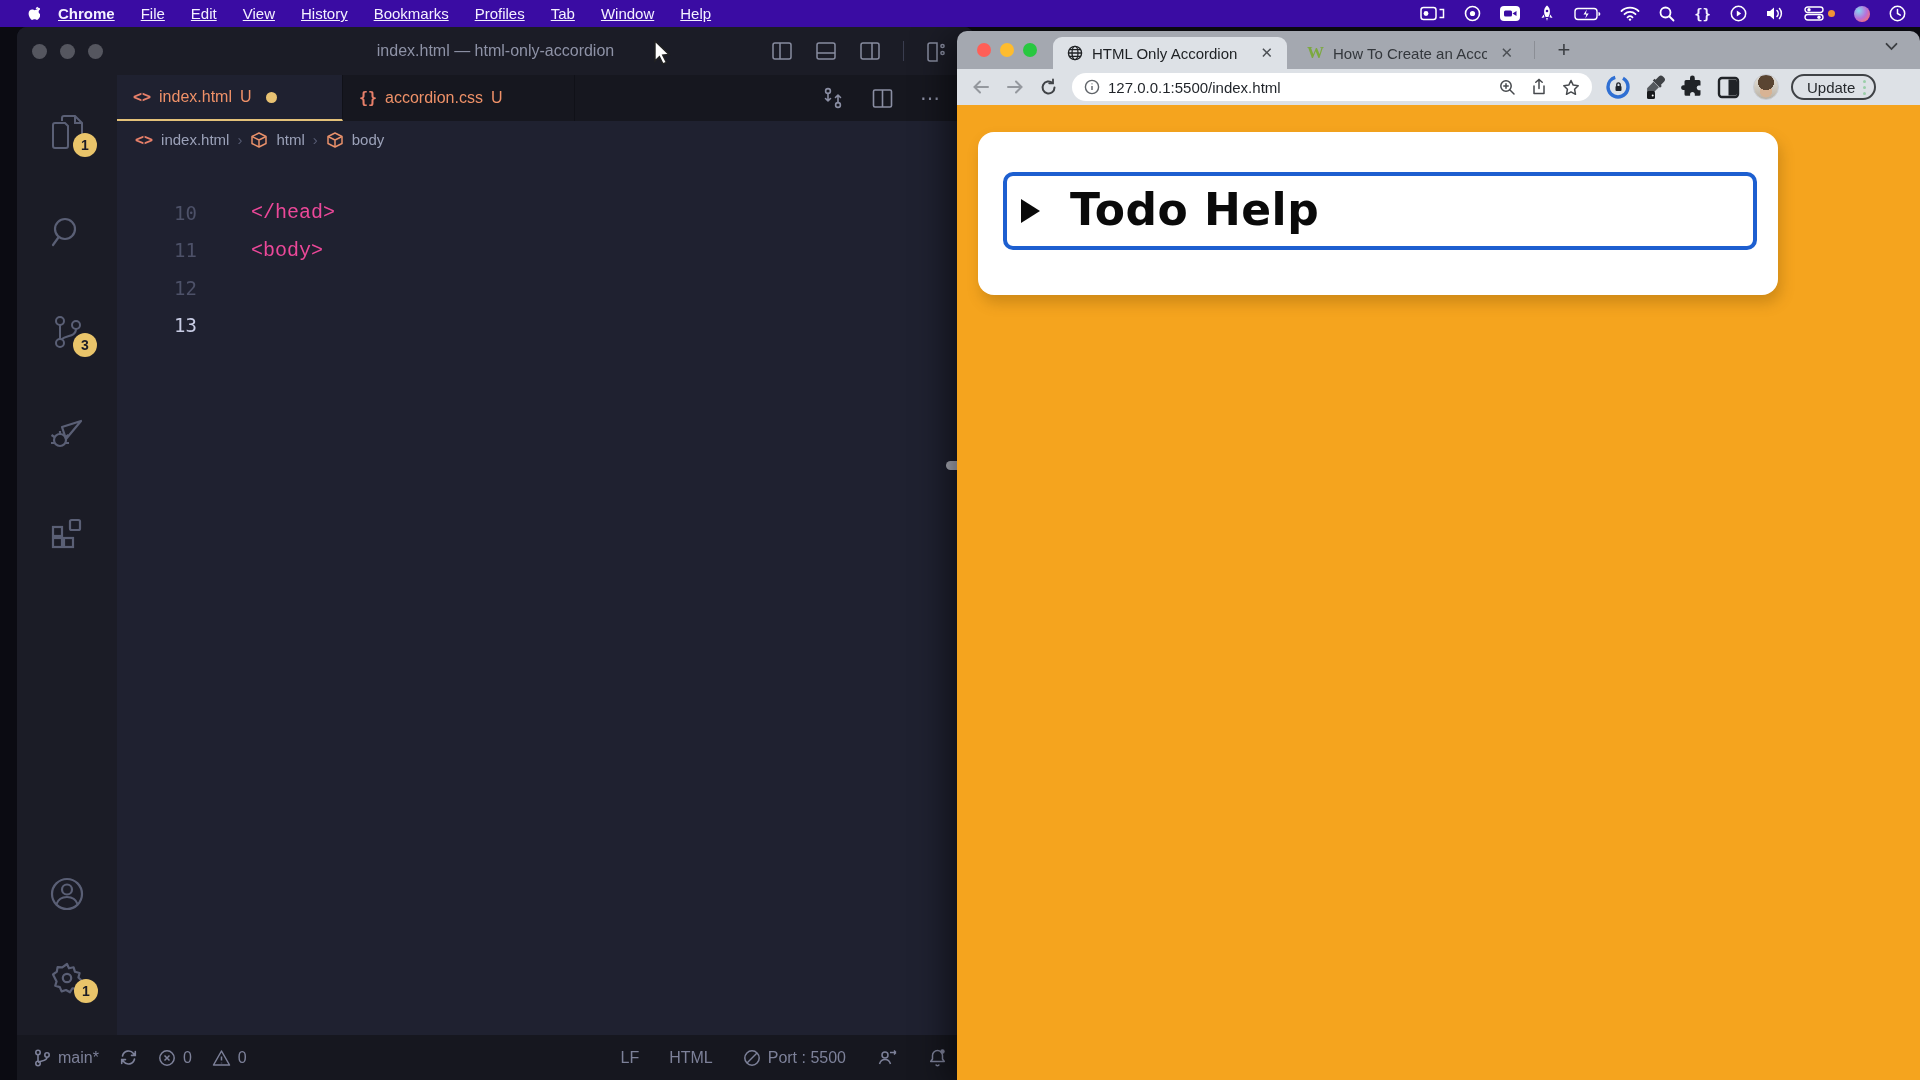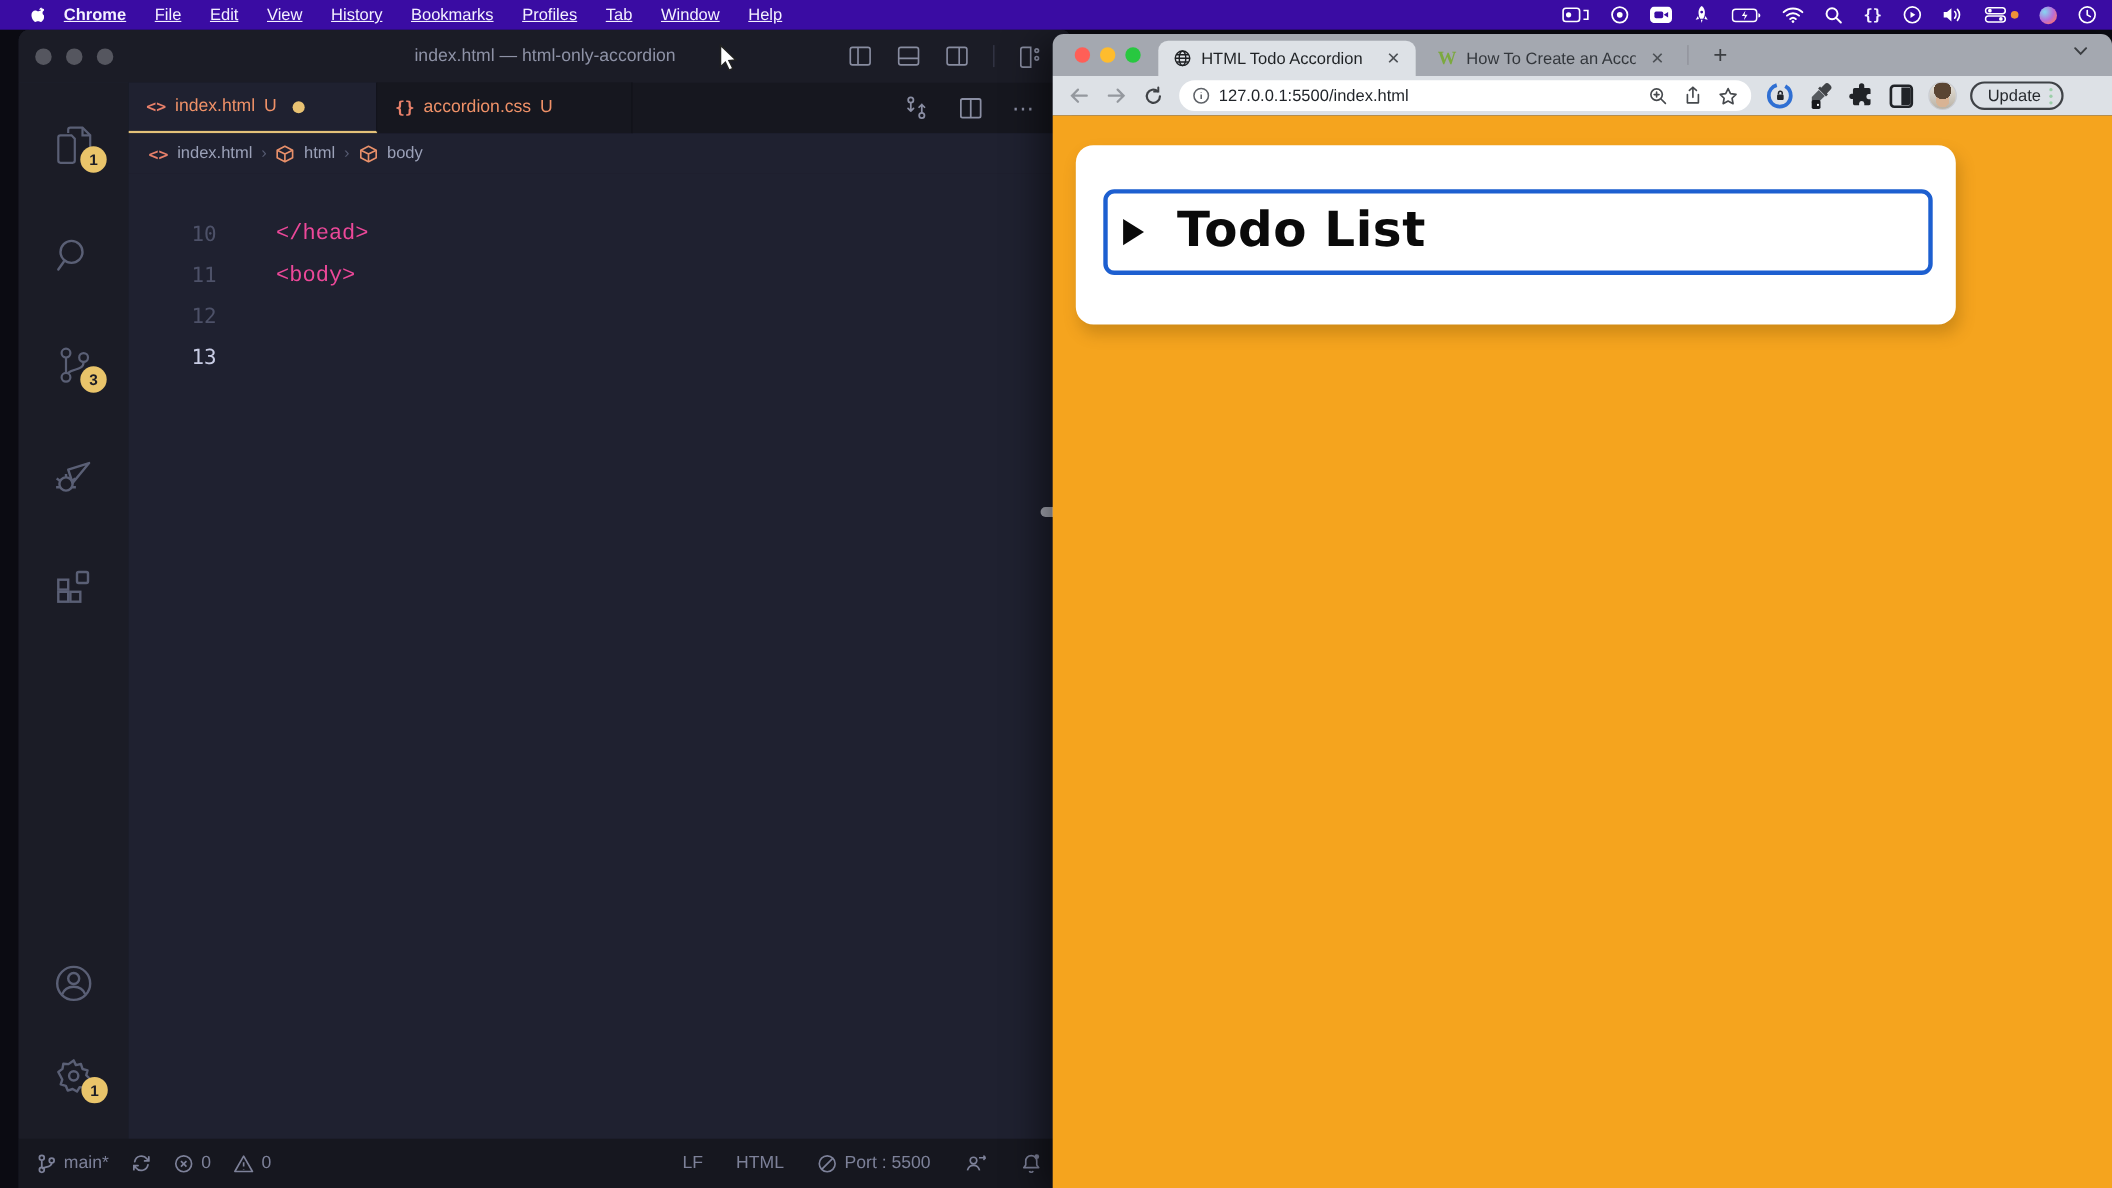--- a/index.html
+++ b/index.html
@@ -465,21 +465,21 @@
       </div>
 
       <div class="c-tab-active">
         <span>
           <svg width="16" height="16" viewBox="0 0 16 16" fill="none" stroke="#1E2124" stroke-width="1.3">
             <circle cx="8" cy="8" r="6.6"></circle>
               <ellipse cx="8" cy="8" rx="3" ry="6.6"></ellipse>
               <path d="M1.6 8h12.8M2.5 4.7h11M2.5 11.3h11"></path>
           </svg>
           </span>
-        <span class="tab-title">HTML Todo Accordion</span>
+        <span class="tab-title">HTML Only Accordion</span>
         <span class="tab-x">✕</span>
       </div>
 
       <div class="c-tab-inactive">
         <span class="w-fav">W</span>
         <span class="tab-title">How To Create an Accordion</span>
         <span class="tab-x">✕</span>
       </div>
 
       <span class="strip-sep"></span>
@@ -572,21 +572,21 @@
             <i></i>
             <i></i>
           </span>
       </span>
     </div>
 
     <div class="page">
       <div class="card">
         <div class="details-box">
           <span class="marker"></span>
-          <span class="summary-text">Todo List</span>
+          <span class="summary-text">Todo Help</span>
         </div>
       </div>
     </div>
   </div>
 
   <span class="cursor">
     <svg width="22" height="26" viewBox="0 0 22 26">
       <path d="M3 1l14 13.5-6.3.6 3.6 7.2-3.4 1.6-3.5-7.3L3 21z" fill="#fff" stroke="#222" stroke-width="1.4"></path>
     </svg>
   </span>

